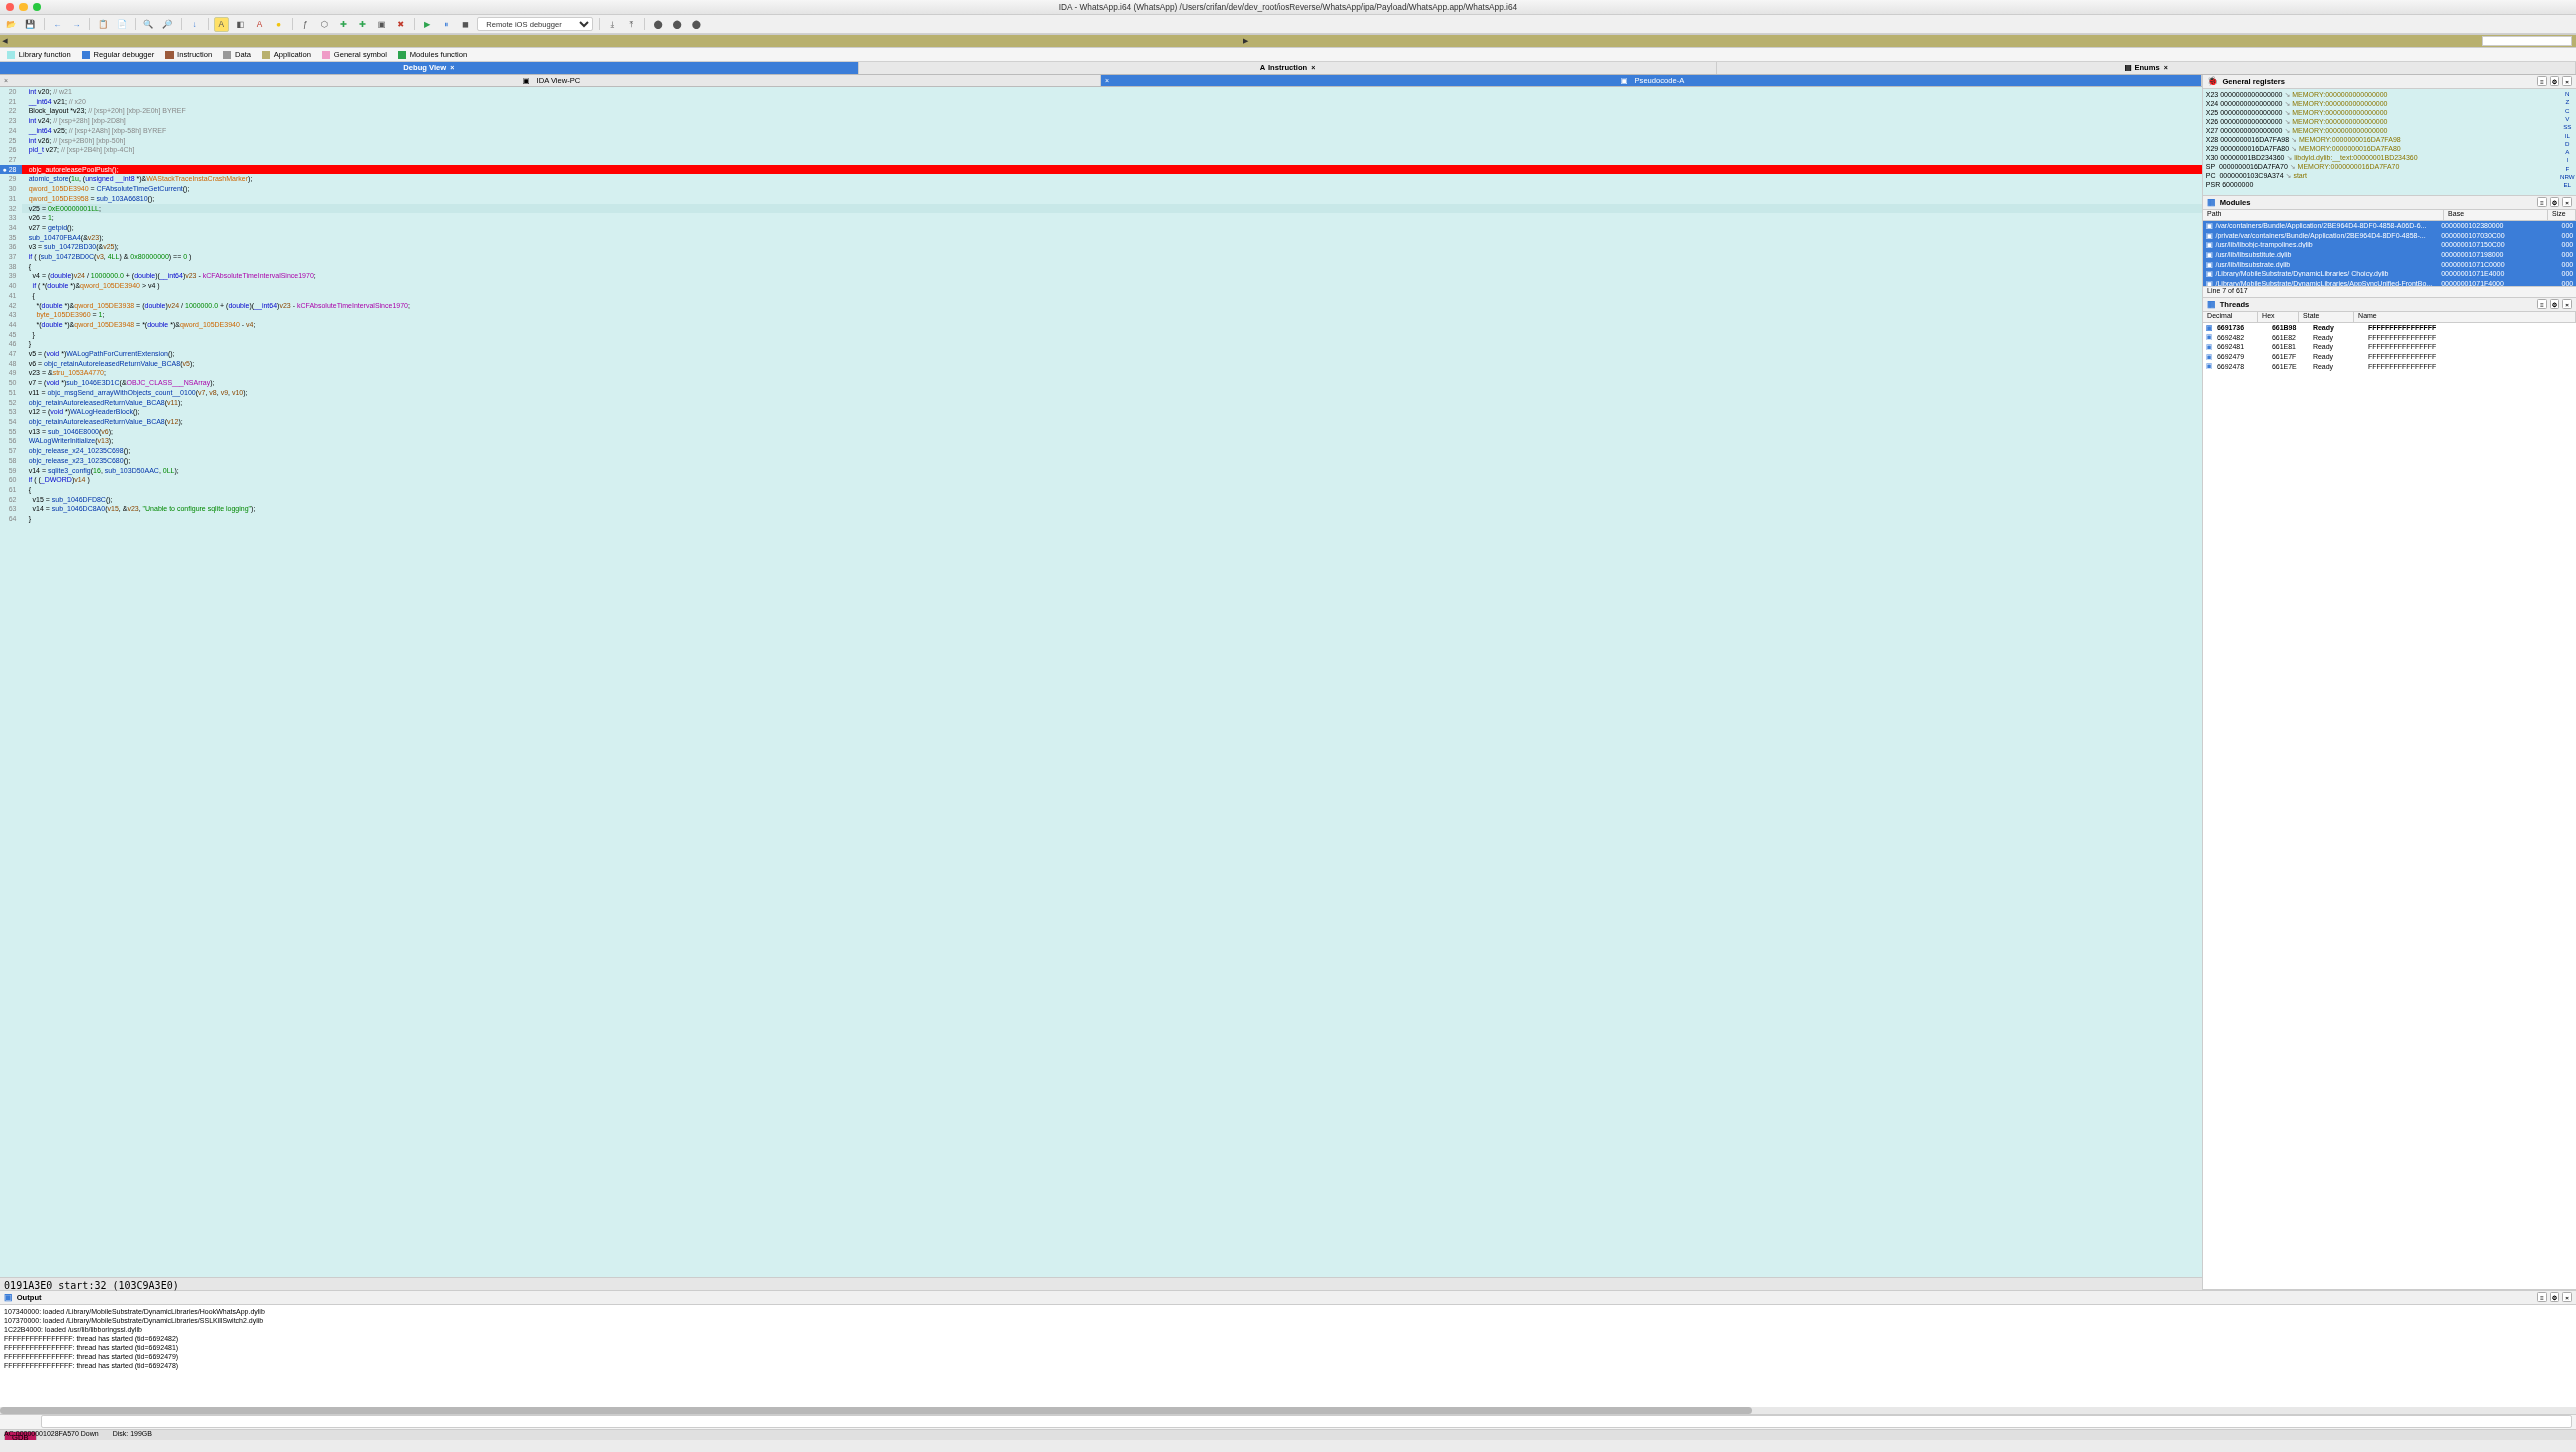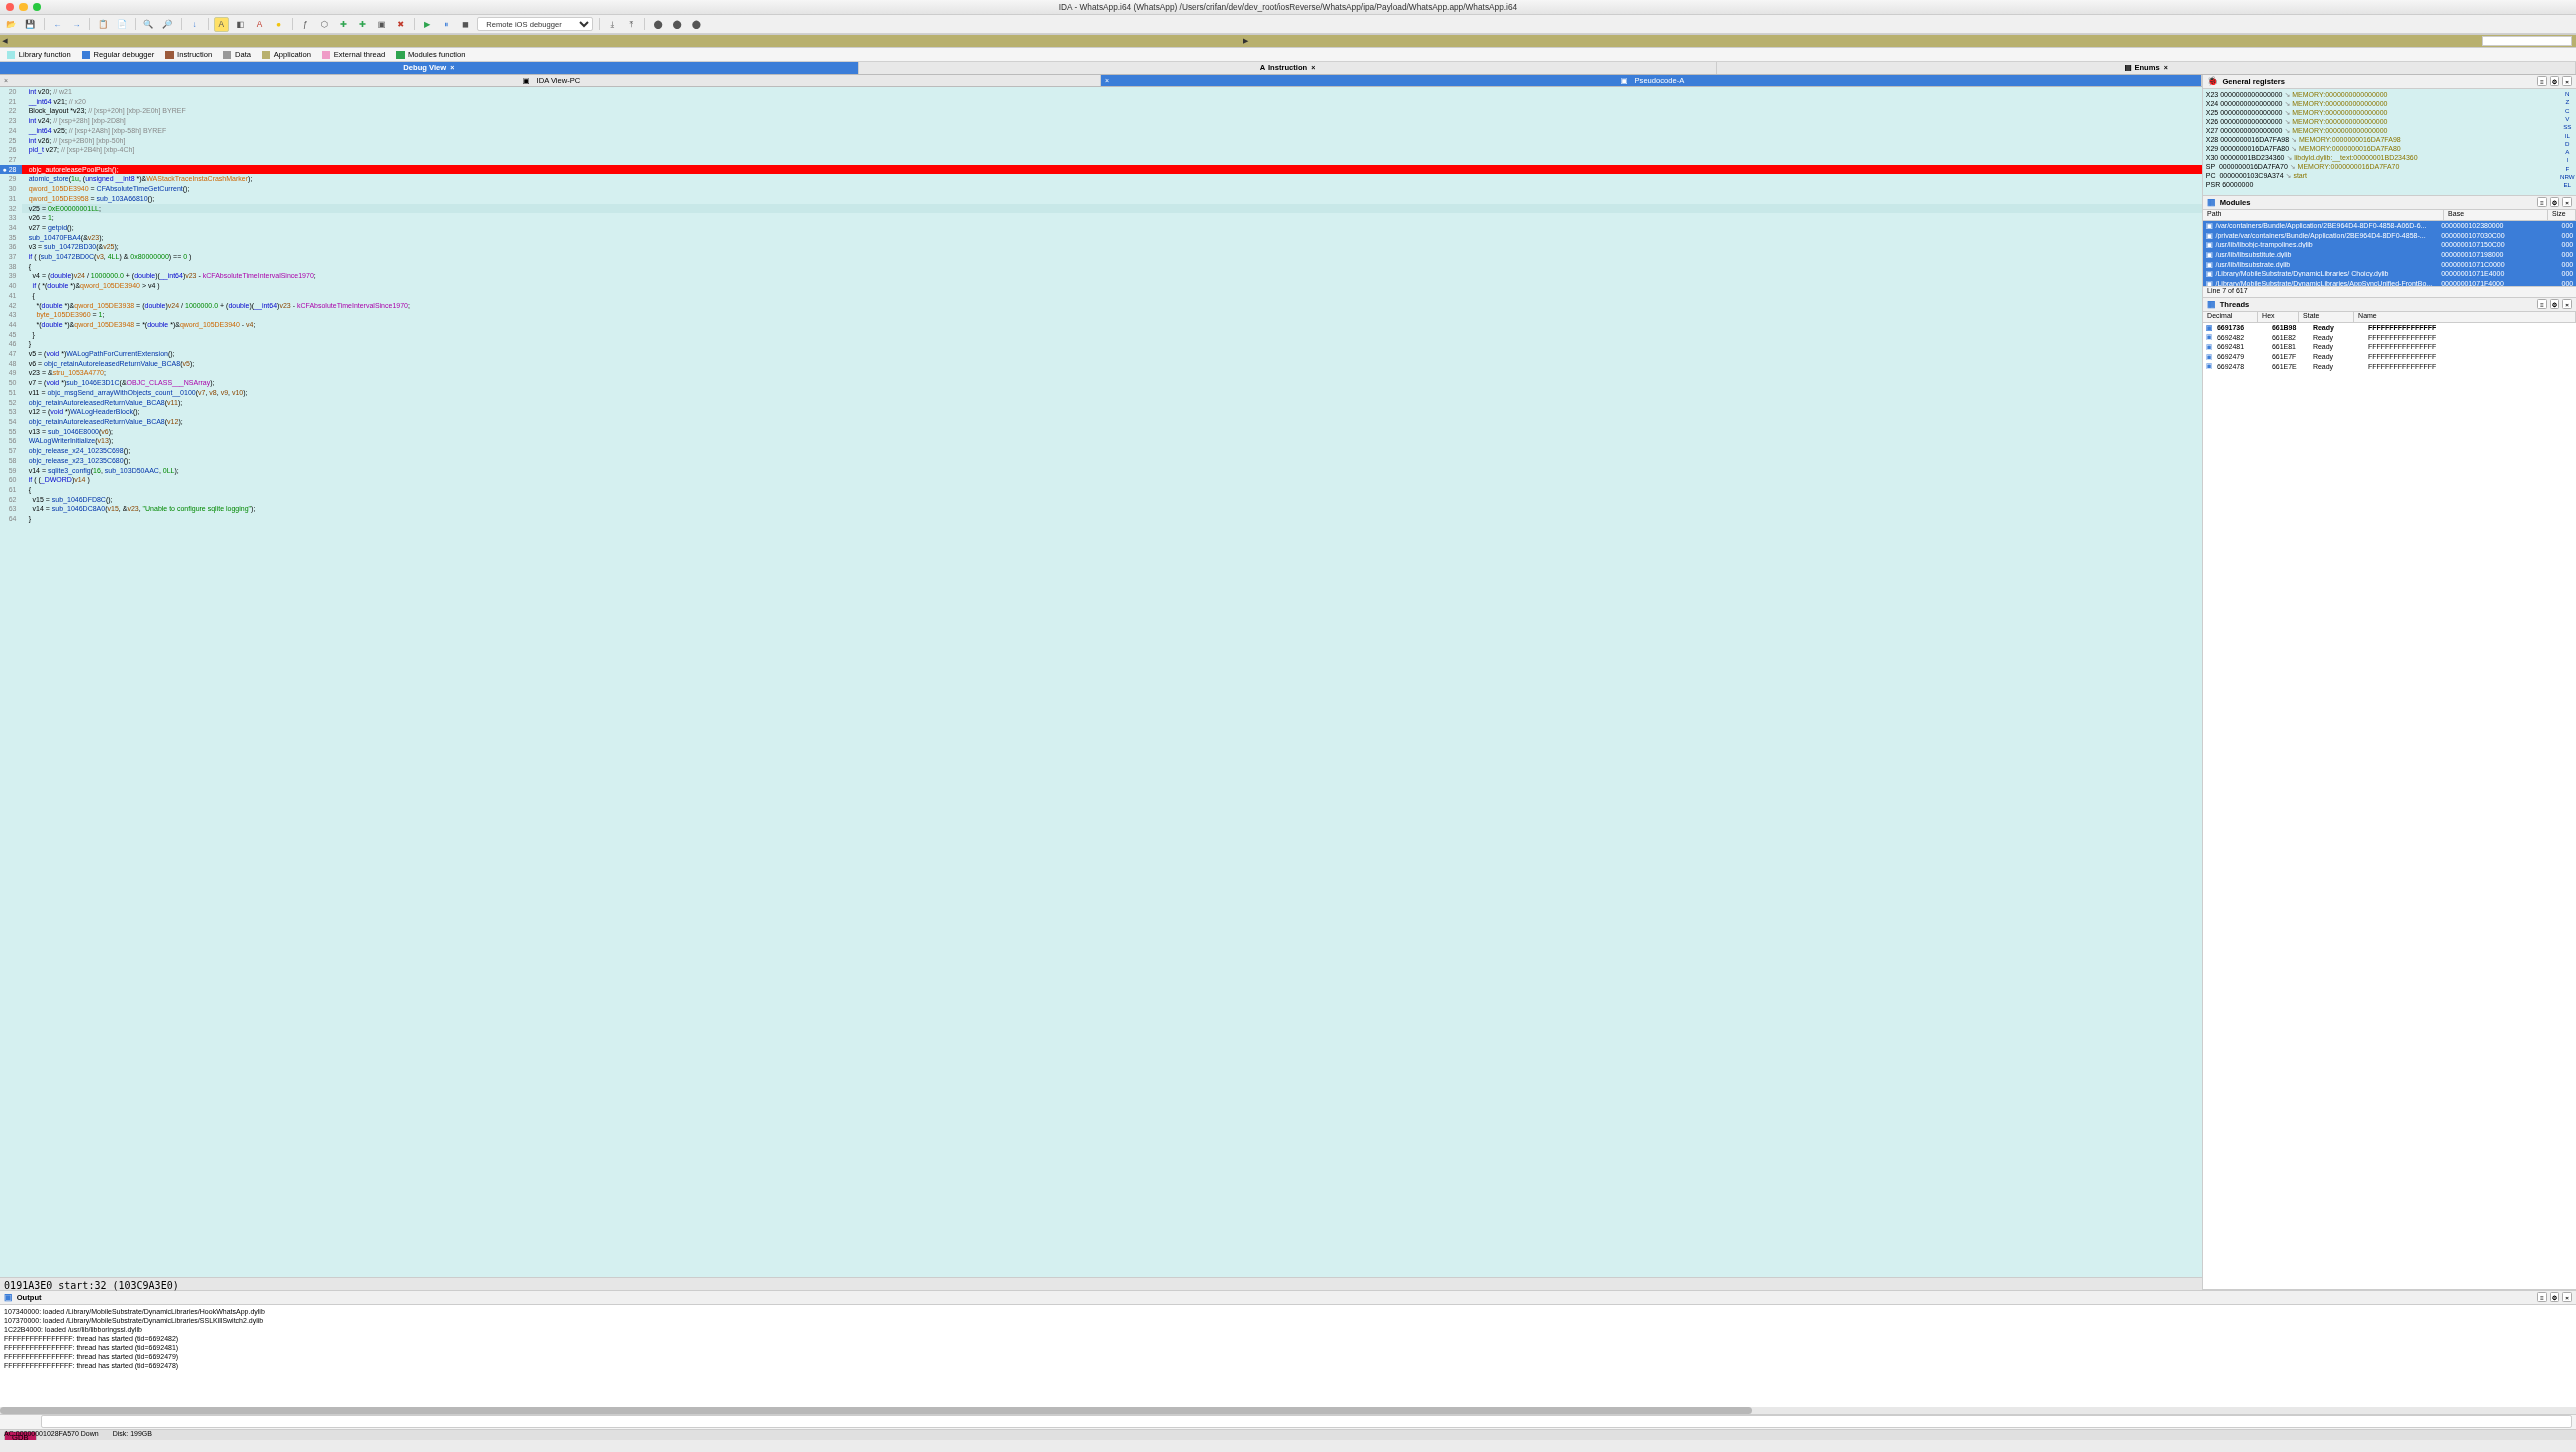--- a/index.html
+++ b/index.html
@@ -152,21 +152,21 @@
     <div class="lg">
       <span class="sw" style="background:#999999"></span>
       <span>Data</span>
     </div>
     <div class="lg">
       <span class="sw" style="background:#b8b06e"></span>
       <span>Application</span>
     </div>
     <div class="lg">
       <span class="sw" style="background:#ef9cc7"></span>
-      <span>External thread</span>
+      <span>General symbol</span>
     </div>
     <div class="lg">
       <span class="sw" style="background:#2ea44f"></span>
       <span>Modules function</span>
     </div>
   </div>
 
 <div class="tab-strip2" id="wtabs">
     <div class="wtab active">
       <span>Debug View</span>

